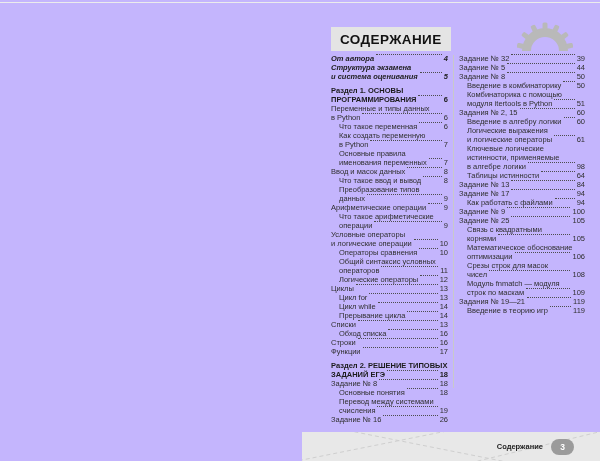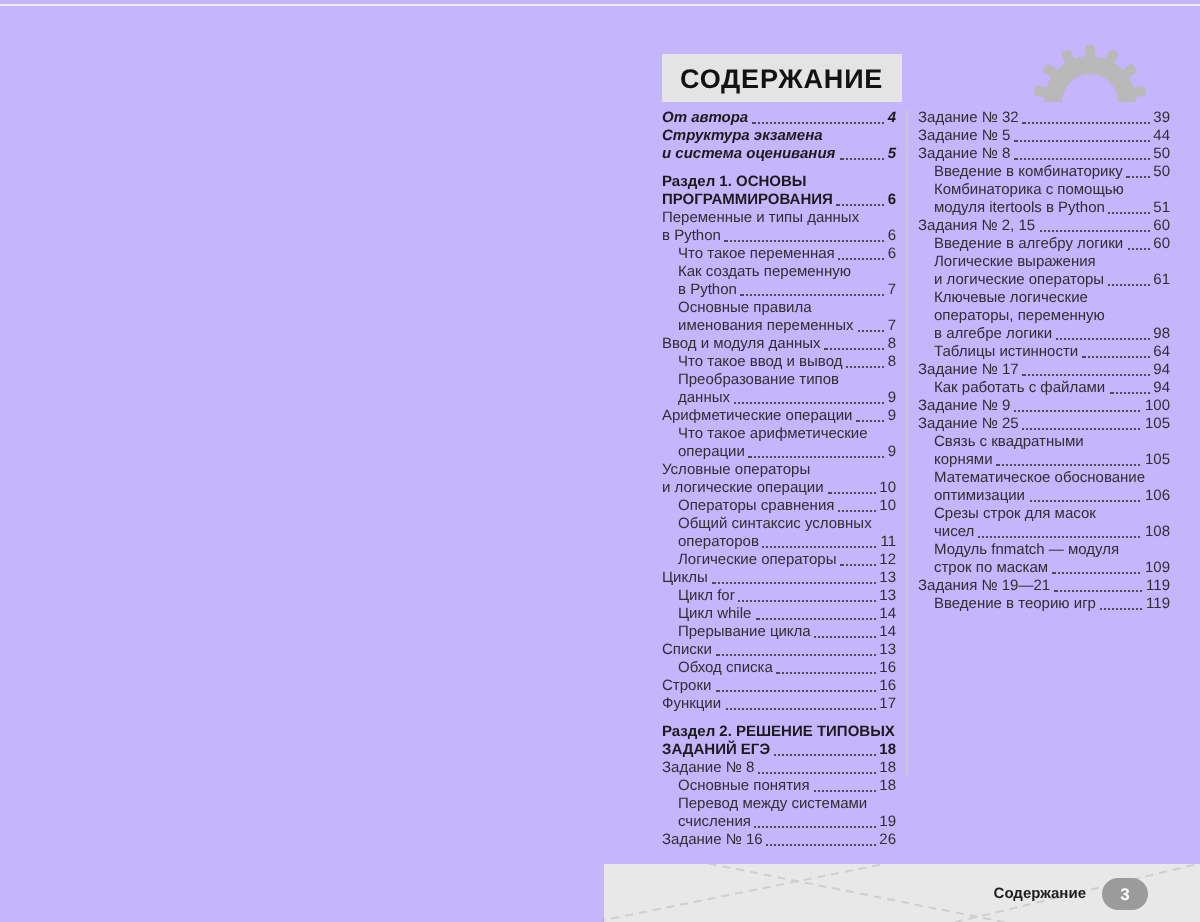--- a/index.html
+++ b/index.html
@@ -24,21 +24,21 @@
   .col{font-size:7.5px;line-height:9px;}
   .col-left{width:117px;}
   .col-right{width:126px;}
   .divider{width:1px;background:#c9c9c9;margin:1px 5px 36px 5px;}
   .entry{margin:0;}
   .entry.gap{margin-top:5px;}
   .entry.ind{padding-left:8px;}
   .entry.bold{font-weight:bold;color:#1b1b1b;}
   .entry.bold-italic{font-weight:bold;font-style:italic;color:#1b1b1b;}
   .tl{white-space:nowrap;}
-  .tl.last{display:flex;align-items:flex-end;}
+  .tl.last{display:flex;align-items:flex-start;}
   .tl.last .txt{flex:0 0 auto;}
   .leader{flex:1 1 auto;border-bottom:1px dotted #4d4d4d;margin:0 2px 1.5px 2px;min-width:4px;}
   .pg{flex:0 0 auto;text-align:right;}
 
   
   .footer{
     position:absolute;left:302px;top:432px;width:298px;height:29px;background:#e8e8e8;
     display:flex;align-items:center;justify-content:flex-end;gap:8px;padding-right:26px;
     box-sizing:border-box;
   }
@@ -124,21 +124,21 @@
         <div class="entry ind">
           <div class="tl">Основные правила</div>
           <div class="tl last">
             <span class="txt">именования переменных</span>
             <span class="leader"></span>
             <span class="pg">7</span>
           </div>
         </div>
         <div class="entry">
           <div class="tl last">
-            <span class="txt">Ввод и модуля данных</span>
+            <span class="txt">Ввод и масок данных</span>
             <span class="leader"></span>
             <span class="pg">8</span>
           </div>
         </div>
         <div class="entry ind">
           <div class="tl last">
             <span class="txt">Что такое ввод и вывод</span>
             <span class="leader"></span>
             <span class="pg">8</span>
           </div>
@@ -345,32 +345,39 @@
         <div class="entry ind">
           <div class="tl">Логические выражения</div>
           <div class="tl last">
             <span class="txt">и логические операторы</span>
             <span class="leader"></span>
             <span class="pg">61</span>
           </div>
         </div>
         <div class="entry ind">
           <div class="tl">Ключевые логические</div>
-          <div class="tl">операторы, переменную</div>
+          <div class="tl">истинности, применяемые</div>
           <div class="tl last">
             <span class="txt">в алгебре логики</span>
             <span class="leader"></span>
             <span class="pg">98</span>
           </div>
         </div>
         <div class="entry ind">
           <div class="tl last">
             <span class="txt">Таблицы истинности</span>
             <span class="leader"></span>
             <span class="pg">64</span>
+          </div>
+        </div>
+        <div class="entry">
+          <div class="tl last">
+            <span class="txt">Задание № 13</span>
+            <span class="leader"></span>
+            <span class="pg">84</span>
           </div>
         </div>
         <div class="entry">
           <div class="tl last">
             <span class="txt">Задание № 17</span>
             <span class="leader"></span>
             <span class="pg">94</span>
           </div>
         </div>
         <div class="entry ind">

